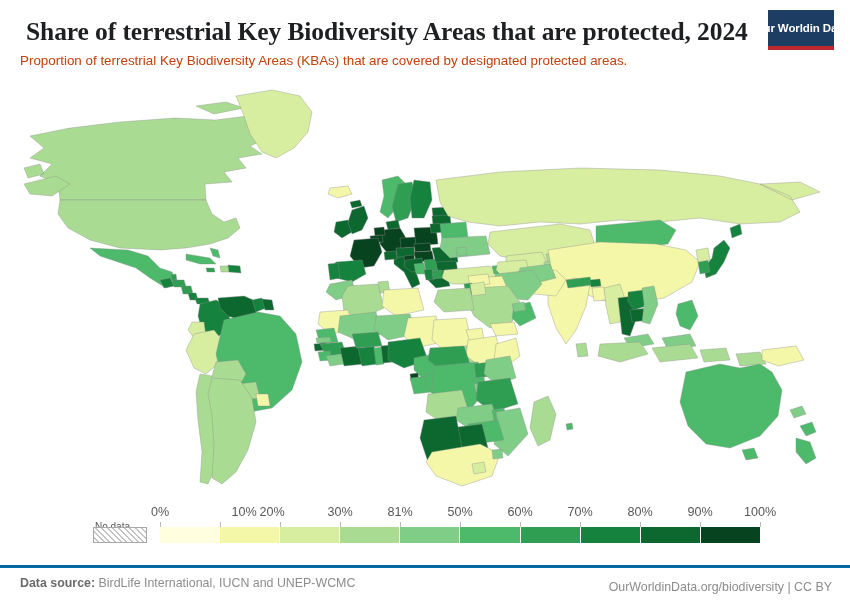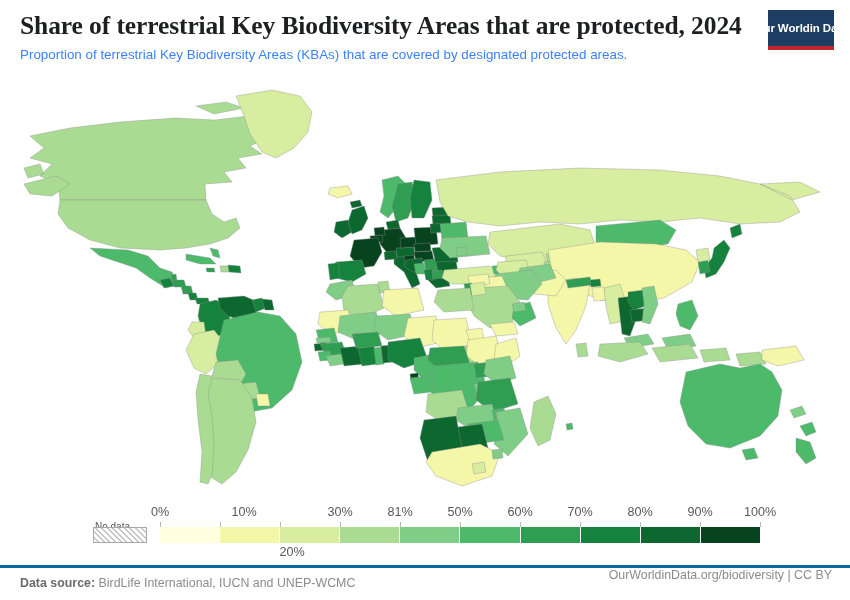--- a/index.html
+++ b/index.html
@@ -15,27 +15,27 @@
   .page { width: 850px; height: 600px; position: relative; }
 
   
   .header { position: absolute; left: 20px; top: 12px; right: 20px; }
   .title {
     font-family: "Liberation Serif", serif;
     font-size: 25.5px;
     font-weight: 700;
     letter-spacing: -0.1px;
     color: #1d1f21;
-    margin: 0;
+    margin: 6px;
     line-height: 1.12;
     white-space: nowrap;
   }
   .subtitle {
     font-size: 13.4px;
-    color: #3b82f6;
+    color: #c2410c;
     margin: 6px 0 0 0;
     line-height: 1.25;
     white-space: nowrap;
   }
 
   
   .logo {
     position: absolute; right: 16px; top: 10px;
     width: 66px; height: 40px;
     background: #1d3d63;
@@ -91,21 +91,21 @@
   .footer {
     position: absolute; left: 0; top: 565px; width: 850px; height: 30px;
     border-top: 3px solid #0369a1;
   }
   .footer-left {
     position: absolute; left: 20px; top: 8px;
     font-size: 12.4px; color: #8c8c8c; white-space: nowrap;
   }
   .footer-left b { color: #6b6b6b; font-weight: 700; }
   .footer-right {
-    position: absolute; right: 18px; top: 0;
+    position: absolute; right: 18px; top: 12px;
     font-size: 12.4px; color: #8c8c8c; white-space: nowrap;
   }
 </style>
 </head>
 <body>
 
 <div class="page">
 
   <div class="header">
     <h1 class="title">Share of terrestrial Key Biodiversity Areas that are protected, 2024</h1>
@@ -587,21 +587,21 @@
   </div>
 
   <div class="legend">
     <div class="legend-nodata-label">No data</div>
     <div class="nodata-swatch"></div>
     <div class="ticks" id="legend-ticks">
         <div class="tick" style="left: 0px;">0%</div>
         <div class="tick-mark" style="left: 0px;"></div>
         <div class="tick" style="left: 60px; margin-left: 24px;">10%</div>
         <div class="tick-mark" style="left: 60px;"></div>
-        <div class="tick" style="left: 132px; margin-top: 40px;">20%</div>
+        <div class="tick" style="left: 112px;">20%</div>
         <div class="tick-mark" style="left: 120px;"></div>
         <div class="tick" style="left: 180px;">30%</div>
         <div class="tick-mark" style="left: 180px;"></div>
         <div class="tick" style="left: 240px;">81%</div>
         <div class="tick-mark" style="left: 240px;"></div>
         <div class="tick" style="left: 300px;">50%</div>
         <div class="tick-mark" style="left: 300px;"></div>
         <div class="tick" style="left: 360px;">60%</div>
         <div class="tick-mark" style="left: 360px;"></div>
         <div class="tick" style="left: 420px;">70%</div>

